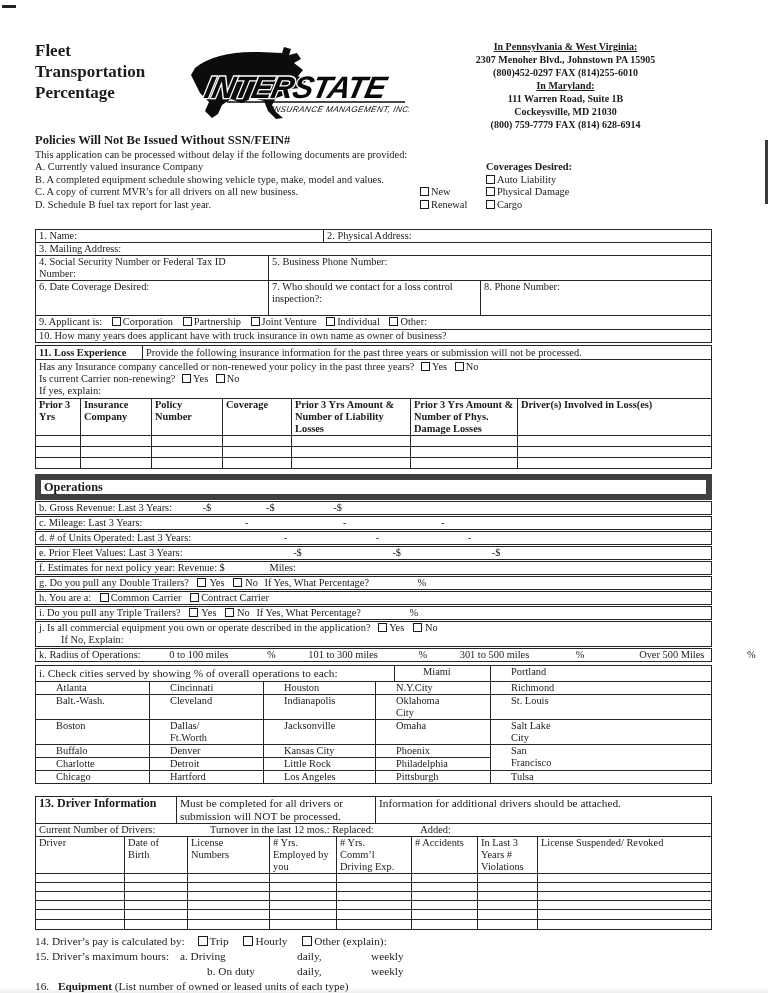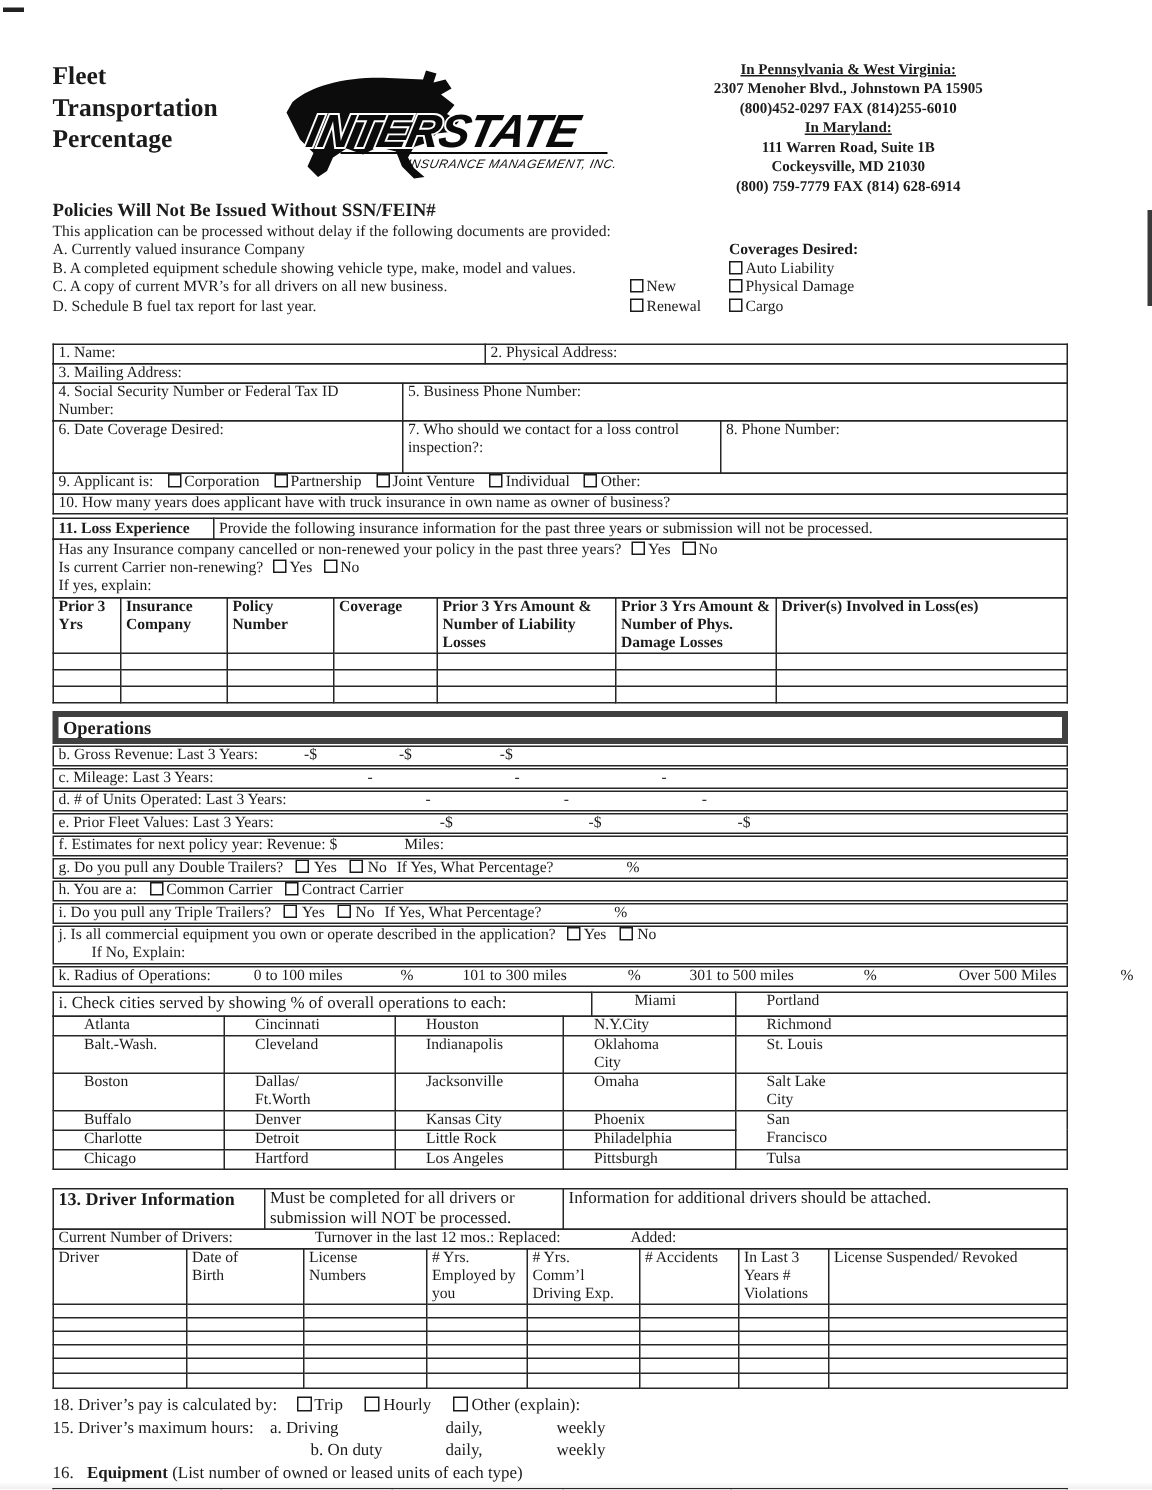--- a/index.html
+++ b/index.html
@@ -28,21 +28,21 @@
   
   .t { border-collapse:collapse; table-layout:fixed; width:677px; }
   .t td { border:1px solid #262626; font-size:10.4px; padding:0 3px; vertical-align:top; line-height:12px; overflow:hidden; }
   .mtm { margin-top:-1px; }
   .pre { white-space:pre-line; }
 
   .cb { display:inline-block; width:9px; height:9px; border:1px solid #1a1a1a; background:#fff; vertical-align:-1px; margin-right:2px; }
 
   
   .oprow { border:1px solid #262626; margin-top:1px; padding:0 3px; font-size:10.4px; line-height:12px; min-height:13px; white-space:nowrap; }
-  .ophead { border:4px solid #404040; margin-top:5px; padding:0 3px; font-weight:bold; font-size:12.3px; line-height:14px; }
+  .ophead { border:6px solid #404040; margin-top:5px; padding:0 3px; font-weight:bold; font-size:12.3px; line-height:14px; }
 
   .cities .t td { padding-left:20px; line-height:12px; }
   .cities td.lbl { font-size:11.3px; padding-left:3px; line-height:15px; }
   .cities td.top-city { padding-left:28px; }
 
   .strip13 td { line-height:13px; }
   .item-line { font-size:11.3px; line-height:15px; position:relative; white-space:nowrap; }
   svg text { font-family:"Liberation Sans", sans-serif; }
 </style>
 </head>
@@ -368,21 +368,21 @@
         <span style="margin-left:52px">Turnover in the last 12 mos.:  Replaced:</span>
         <span style="margin-left:44px">Added:</span>
       </td>
           </tr>
     </tbody>
       </table>
     <table class="t mtm">
       <tbody>
           <tr>
         <td class="pre" style="width:89px">Driver</td>
-        <td class="pre" style="width:78px">Date of
+        <td class="pre" style="width:63px">Date of
 Birth</td>
         <td class="pre" style="width:82px">License
 Numbers</td>
         <td class="pre" style="width:67px"># Yrs.
 Employed by
 you</td>
         <td class="pre" style="width:75px"># Yrs.
 Comm’l
 Driving Exp.</td>
         <td class="pre" style="width:66px"># Accidents</td>
@@ -448,21 +448,21 @@
             <td></td>
             <td></td>
             <td></td>
             <td></td>
             <td></td>
           </tr>
     </tbody>
       </table>
 
     <div class="item-line" style="margin-top:4px">
-      <span>18.  Driver’s pay is calculated by:</span>
+      <span>14.  Driver’s pay is calculated by:</span>
       <span class="cb" style="width:10px;height:10px;margin-left:10px"></span><span>Trip</span>
       <span class="cb" style="width:10px;height:10px;margin-left:12px"></span><span>Hourly</span>
       <span class="cb" style="width:10px;height:10px;margin-left:12px"></span><span>Other (explain):</span>
     </div>
     <div class="item-line">
       <span>15.  Driver’s maximum hours:</span>
       <span style="margin-left:8px">a.  Driving</span>
       <span style="position:absolute;left:262px">daily,</span>
       <span style="position:absolute;left:336px">weekly</span>
     </div>

